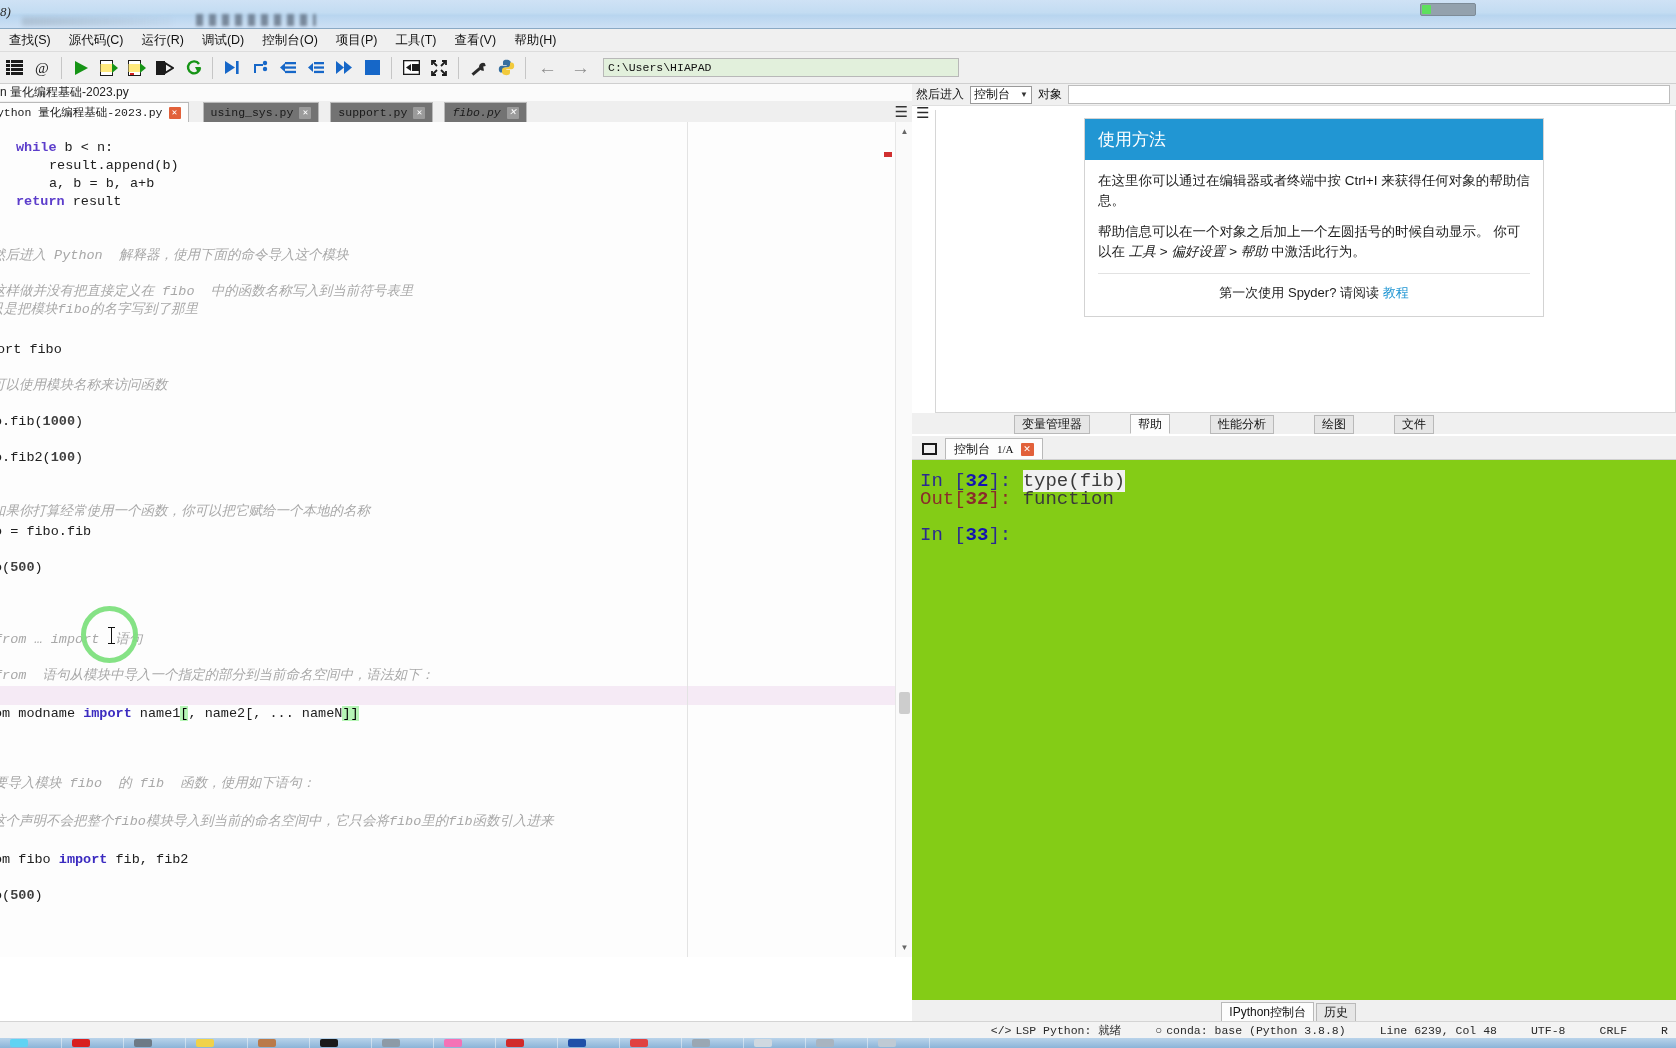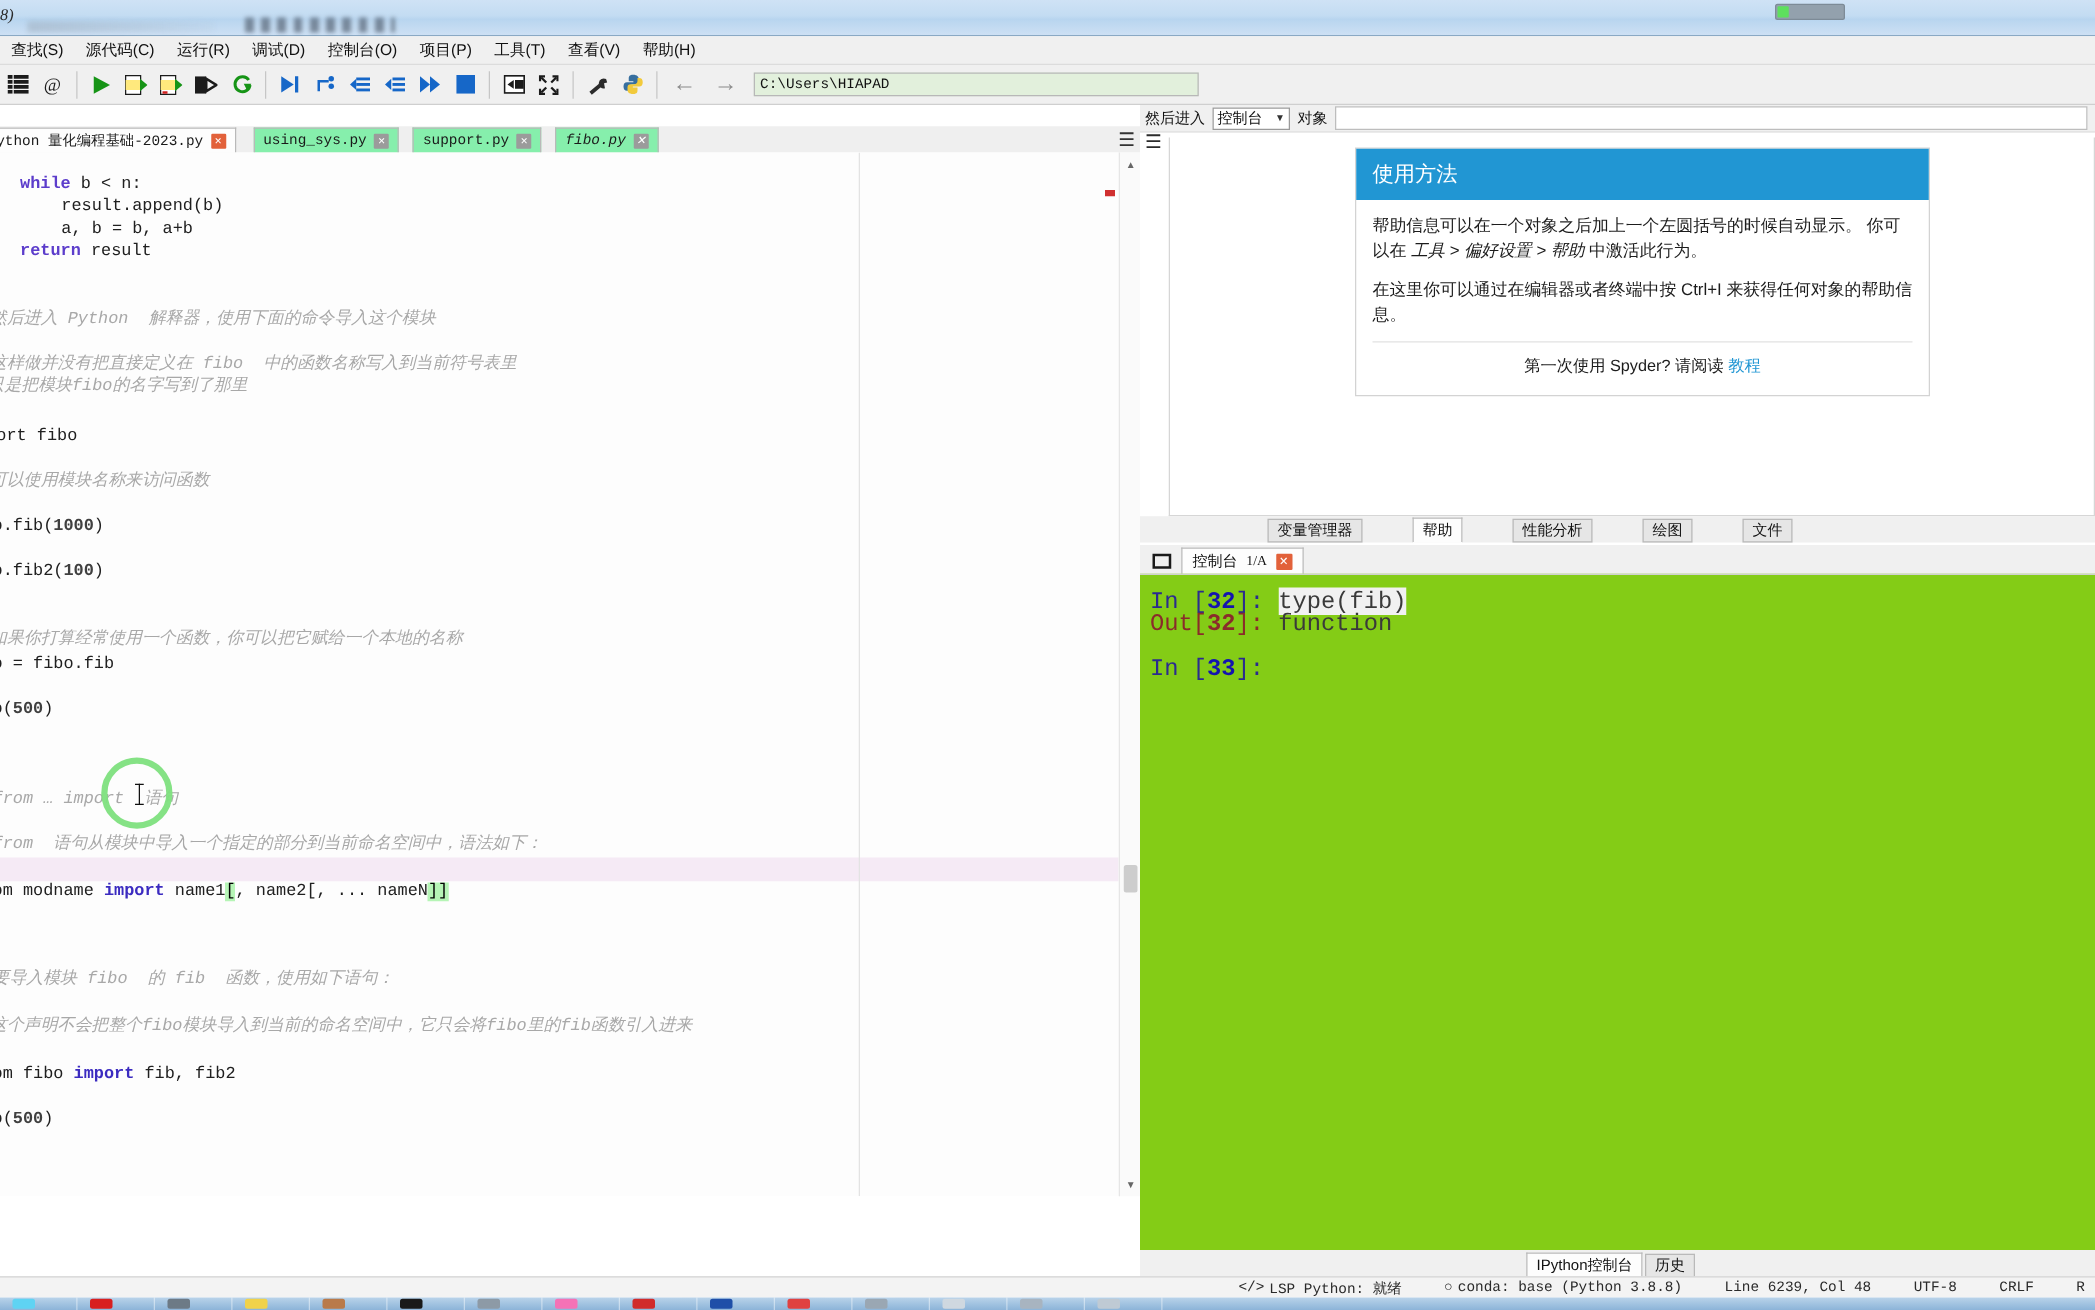--- a/index.html
+++ b/index.html
@@ -83,21 +83,21 @@
 
   
   .edtabs {
     position: absolute; left: 0; top: 101px; width: 912px; height: 21px;
     background: #efefef; display: flex; align-items: flex-end;
   }
   .edtab {
     height: 20px; display: flex; align-items: center; gap: 6px;
     padding: 0 7px; font-size: 11.5px;
     font-family: "Liberation Mono", monospace;
-    border: 1px solid #b9b9b9; border-bottom: none; background: #86efac;
+    border: 1px solid #b9b9b9; border-bottom: none; background: #737373;
     margin-right: 3px; cursor: default; color: #1a1a1a;
   }
   .edtab.active { background: #fdfdfd; }
   .edtab .x {
     width: 12px; height: 12px; font-size: 9px; line-height: 12px; text-align: center;
     color: #fff; background: #9b9b9b; border-radius: 1px;
   }
   .edtab.active .x { background: #e2613a; }
   .edtabs-menu {
     position: absolute; right: 4px; top: 2px; font-size: 15px; color: #333; cursor: default;
@@ -436,20 +436,21 @@
         <path d="M8.5 16.2 C12 16.2 12 14.4 12 12.8 L12 11 L8.3 11 L8.3 10.2 L13.4 10.2 C15.2 10.2 16.2 9 16.2 6.8 C16.2 4.6 15.2 3.4 13.4 3.4 L12 3.4 L12 5.6 C12 7.2 11 8.4 9.2 8.4 L6.4 8.4 C5 8.4 4 9.4 4 10.8 L4 12.8 C4 14.4 5 16.2 8.5 16.2 Z" fill="#f2ca3c"></path>
       </svg>
     </div>
     <div class="tb-sep"></div>
 
     <div class="navarrow">←</div>
     <div class="navarrow">→</div>
     <div class="pathbox">C:\Users\HIAPAD</div>
   </div>
 
+  <div class="filebar">n 量化编程基础-2023.py</div>
 
   <div class="edtabs">
     <div class="edtab active" style="margin-left:-18px;">
       <span>Python 量化编程基础-2023.py</span>
       <span class="x">✕</span>
     </div>
     <div class="edtab" style="margin-left:11px;">
       <span>using_sys.py</span>
       <span class="x">✕</span>
     </div>
@@ -510,24 +511,24 @@
     </div>
     <span class="help-label">对象</span>
     <div class="obj-input"></div>
   </div>
   <div class="dock-grip">☰</div>
 
   <div class="help-body">
     <div class="help-card">
       <div class="help-card-hd">使用方法</div>
       <div class="help-card-bd">
+        <p>在这里你可以通过在编辑器或者终端中按 Ctrl+I 来获得任何对象的帮助信息。</p>
         <p>
           <span>帮助信息可以在一个对象之后加上一个左圆括号的时候自动显示。 你可以在 </span><span class="em">工具 &gt; 偏好设置 &gt; 帮助</span><span> 中激活此行为。</span>
         </p>
-        <p>在这里你可以通过在编辑器或者终端中按 Ctrl+I 来获得任何对象的帮助信息。</p>
         <div class="help-foot">
           <span>第一次使用 Spyder? 请阅读 </span><a href="#">教程</a>
         </div>
       </div>
     </div>
   </div>
 
   <div class="dock-tabs">
     <div class="dtab">变量管理器</div>
     <div class="dtab active">帮助</div>

